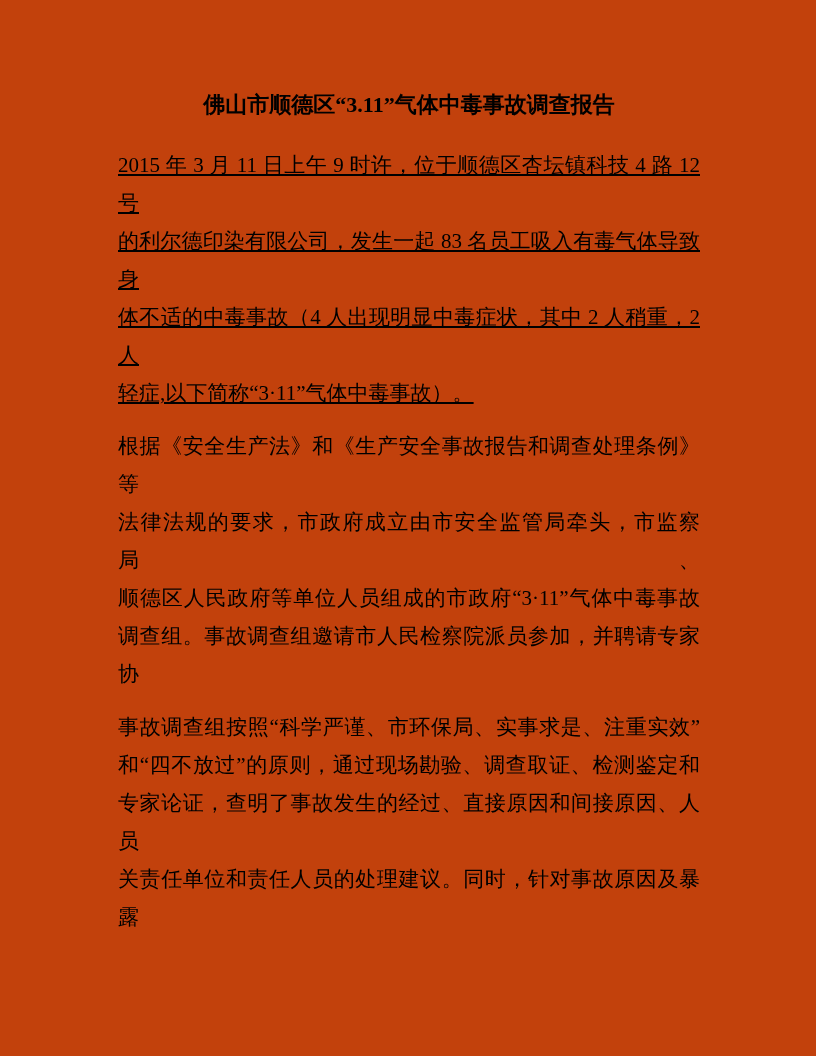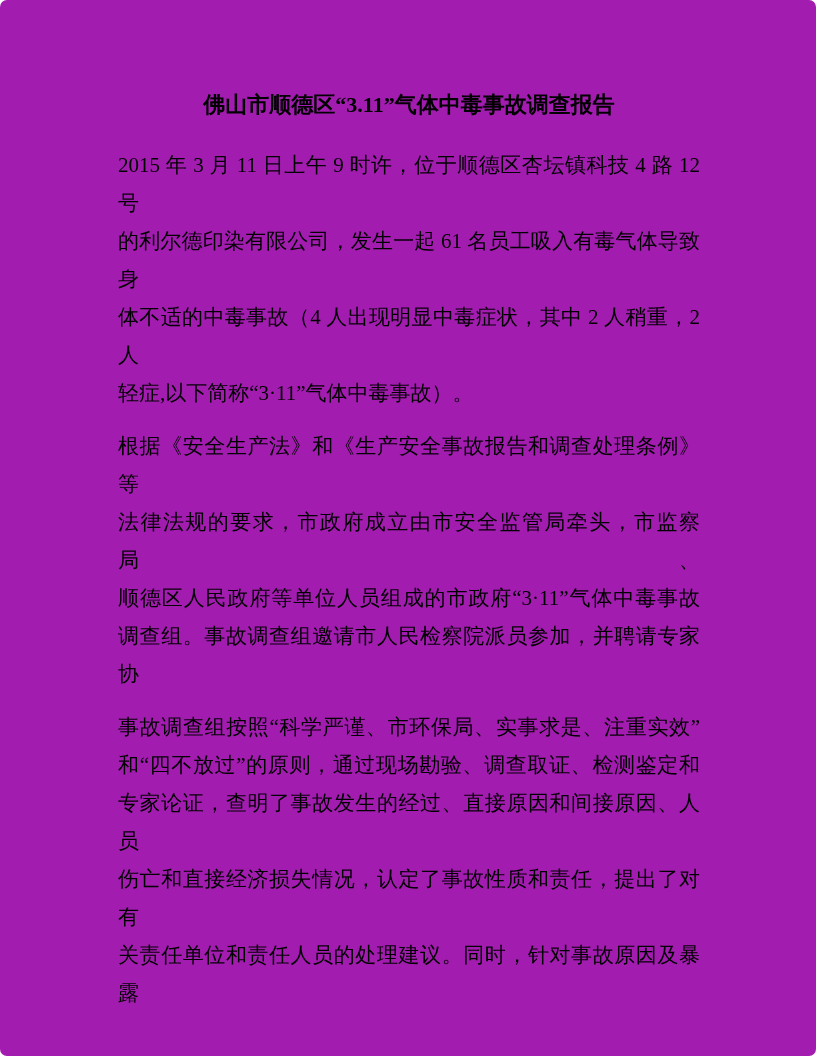--- a/index.html
+++ b/index.html
@@ -4,43 +4,43 @@
 <style>
   html, body {
     margin: 0;
     padding: 0;
     background: #ffffff;
   }
   .page {
     position: relative;
     width: 816px;
     height: 1056px;
-    background: #a21caf;
+    background: #c2410c;
     color: #000000;
     font-family: "Liberation Serif", "DejaVu Serif", serif;
     overflow: hidden;
     box-sizing: border-box;
-    border-radius: 7px;
   }
   .content {
     box-sizing: border-box;
     padding: 86px 116px 0 118px;
   }
   .doc-title {
     font-size: 22px;
     font-weight: bold;
     line-height: 38px;
     text-align: center;
     white-space: nowrap;
   }
   .para {
     margin: 15px 0 0 0;
   }
   .para.first {
     margin-top: 22px;
+    text-decoration: underline;
   }
   .line {
     font-size: 21px;
     line-height: 38px;
     text-align: justify;
     text-align-last: justify;
     text-justify: inter-character;
   }
   .line.last {
     text-align: right;
@@ -50,35 +50,34 @@
 </head>
 <body>
 
 <div class="page">
   <div class="content">
 
     <div class="doc-title">佛山市顺德区“3.11”气体中毒事故调查报告</div>
 
     <div class="para first">
       <div class="line">2015 年 3 月 11 日上午 9 时许，位于顺德区杏坛镇科技 4 路 12 号</div>
-      <div class="line">的利尔德印染有限公司，发生一起 61 名员工吸入有毒气体导致身</div>
+      <div class="line">的利尔德印染有限公司，发生一起 83 名员工吸入有毒气体导致身</div>
       <div class="line">体不适的中毒事故（4 人出现明显中毒症状，其中 2 人稍重，2 人</div>
       <div class="line last">轻症,以下简称“3·11”气体中毒事故）。</div>
     </div>
 
     <div class="para">
       <div class="line">根据《安全生产法》和《生产安全事故报告和调查处理条例》等</div>
       <div class="line">法律法规的要求，市政府成立由市安全监管局牵头，市监察局、</div>
       <div class="line">顺德区人民政府等单位人员组成的市政府“3·11”气体中毒事故</div>
       <div class="line">调查组。事故调查组邀请市人民检察院派员参加，并聘请专家协</div>
     </div>
 
     <div class="para">
       <div class="line">事故调查组按照“科学严谨、市环保局、实事求是、注重实效”</div>
       <div class="line">和“四不放过”的原则，通过现场勘验、调查取证、检测鉴定和</div>
       <div class="line">专家论证，查明了事故发生的经过、直接原因和间接原因、人员</div>
-      <div class="line">伤亡和直接经济损失情况，认定了事故性质和责任，提出了对有</div>
       <div class="line">关责任单位和责任人员的处理建议。同时，针对事故原因及暴露</div>
 
     </div>
 
   </div>
 </div>
 
 </body></html>

